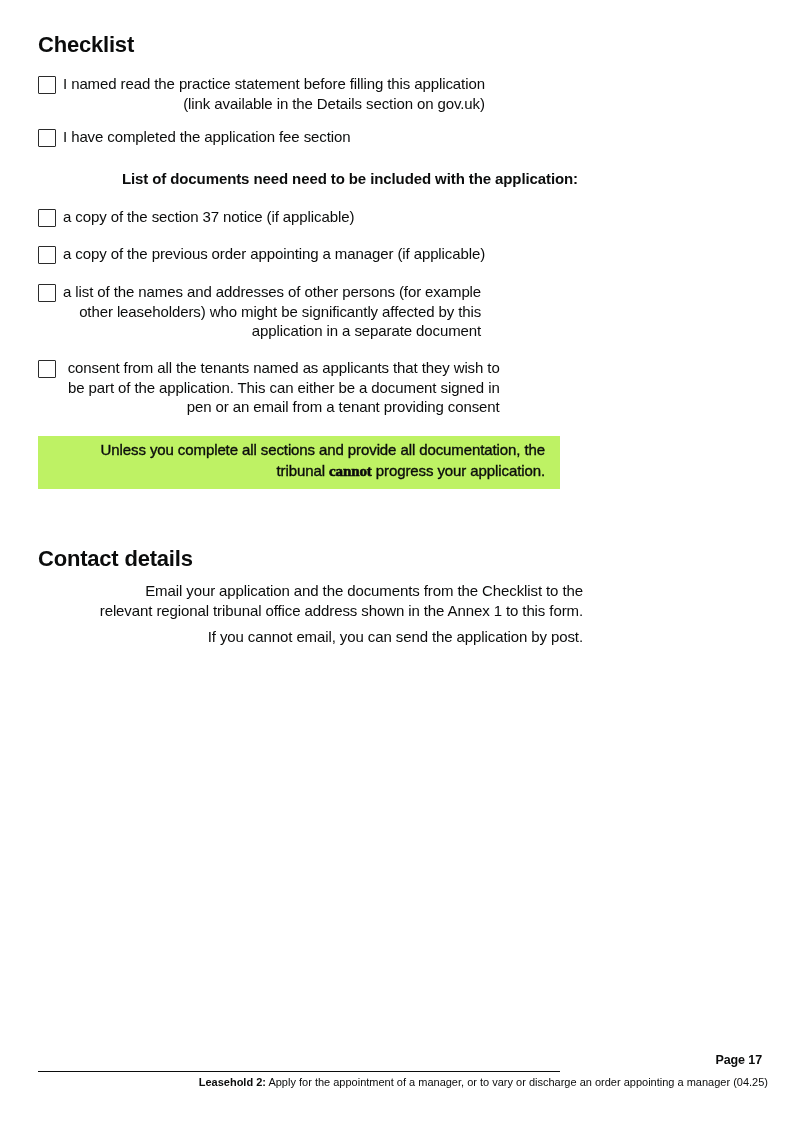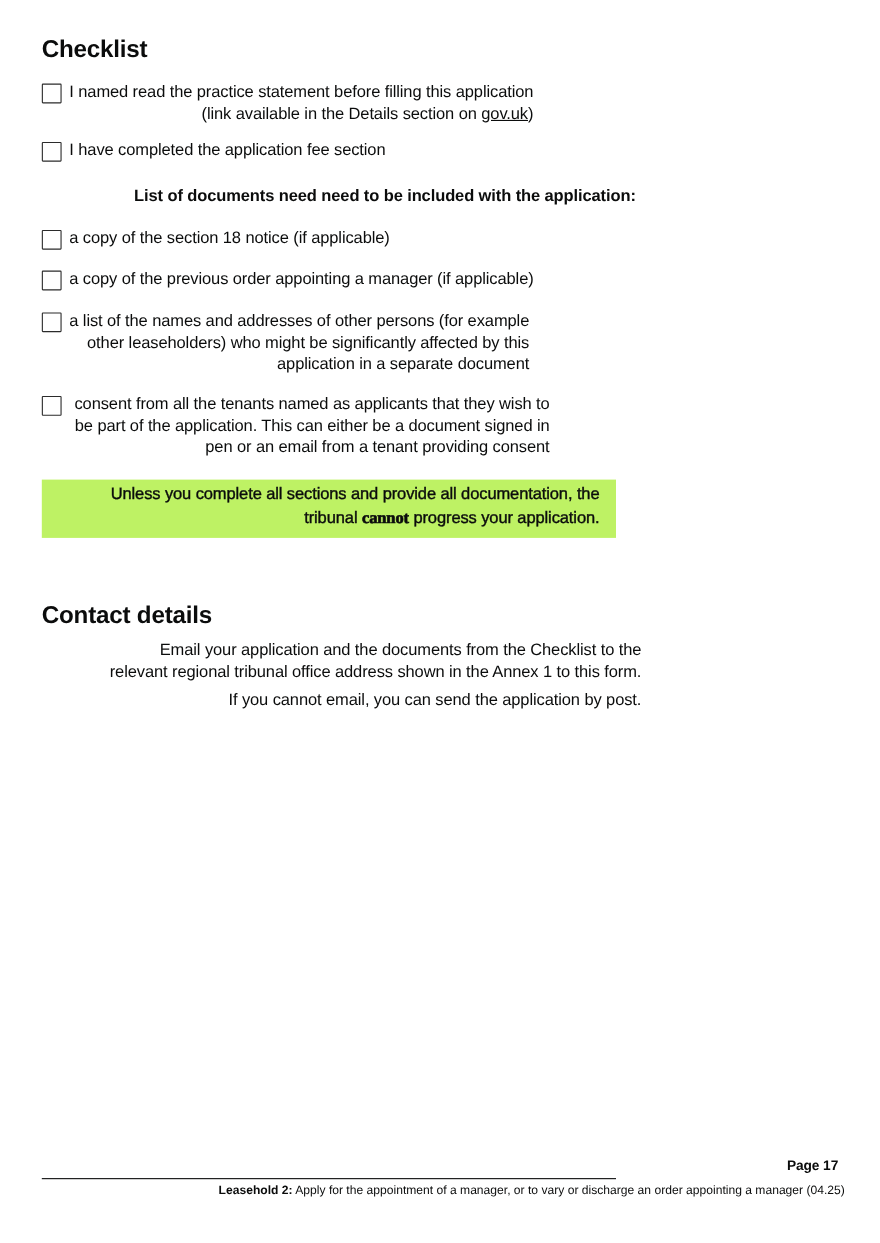--- a/index.html
+++ b/index.html
@@ -48,21 +48,20 @@
     cursor: pointer;
   }
   .check-label {
     margin-left: 7px;
     padding-left: 5px;
     text-indent: -5px;
     white-space: pre-line;
   }
   .lnk {
     color: #0b0c0c;
-    text-decoration: underline;
     cursor: pointer;
     margin-top: 39px;
   }
   .notice {
     width: 492px;
     background: #bef264;
     padding: 3px 15px 7px 15px;
     line-height: 21px;
     white-space: pre-line;
     -webkit-text-stroke: 0.35px;
@@ -113,21 +112,21 @@
 
   <div class="check-item abs" style="top:127px">
     <span class="cbx"></span>
     <div class="check-label">I have completed the application fee section</div>
   </div>
 
   <div class="subheading abs" style="top:169px">List of documents need need to be included with the application:</div>
 
   <div class="check-item abs" style="top:207px">
     <span class="cbx"></span>
-    <div class="check-label">a copy of the section 18 notice (if applicable)</div>
+    <div class="check-label">a copy of the section 37 notice (if applicable)</div>
   </div>
 
   <div class="check-item abs" style="top:244px">
     <span class="cbx"></span>
     <div class="check-label">a copy of the previous order appointing a manager (if applicable)</div>
   </div>
 
   <div class="check-item abs" style="top:282px">
     <span class="cbx"></span>
     <div class="check-label">a list of the names and addresses of other persons (for example

